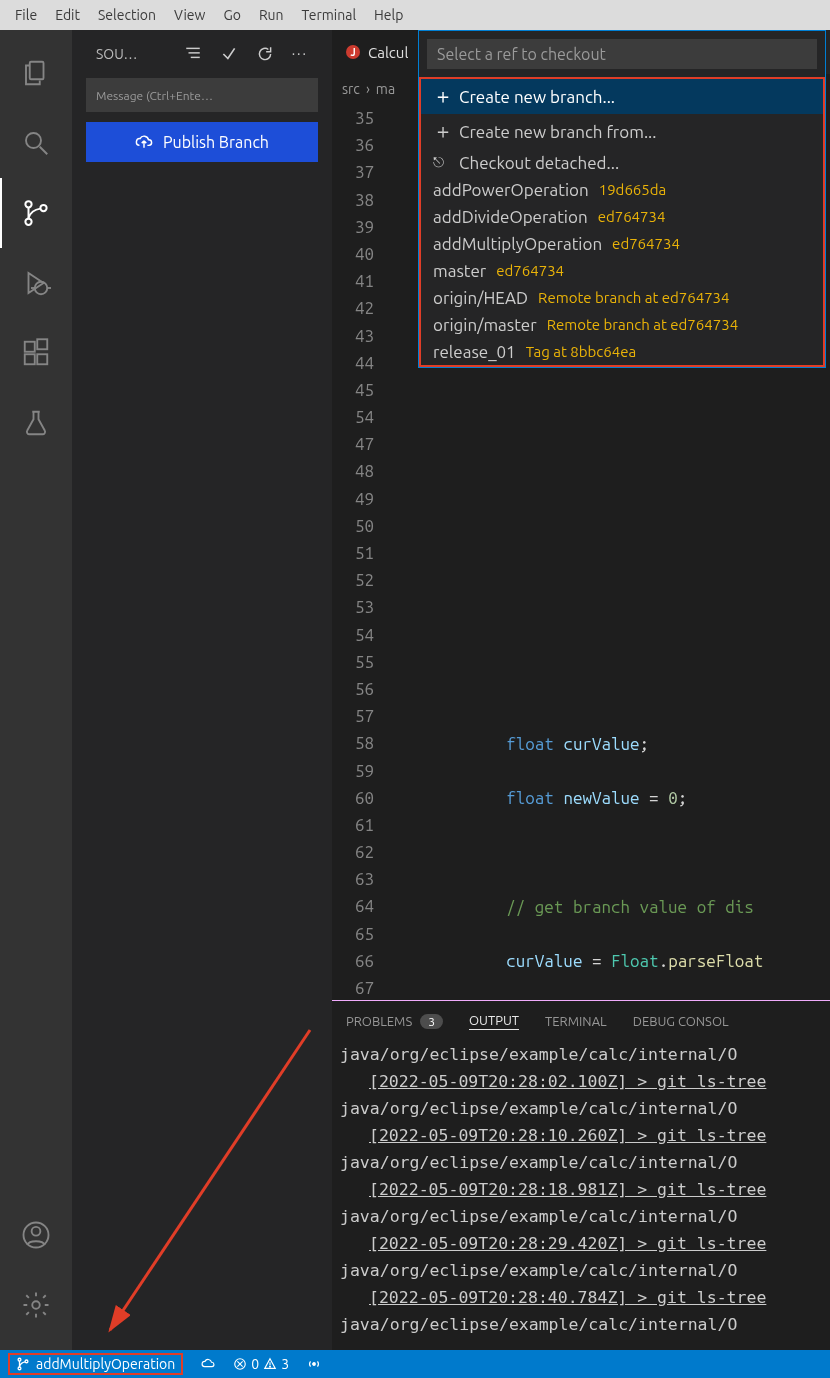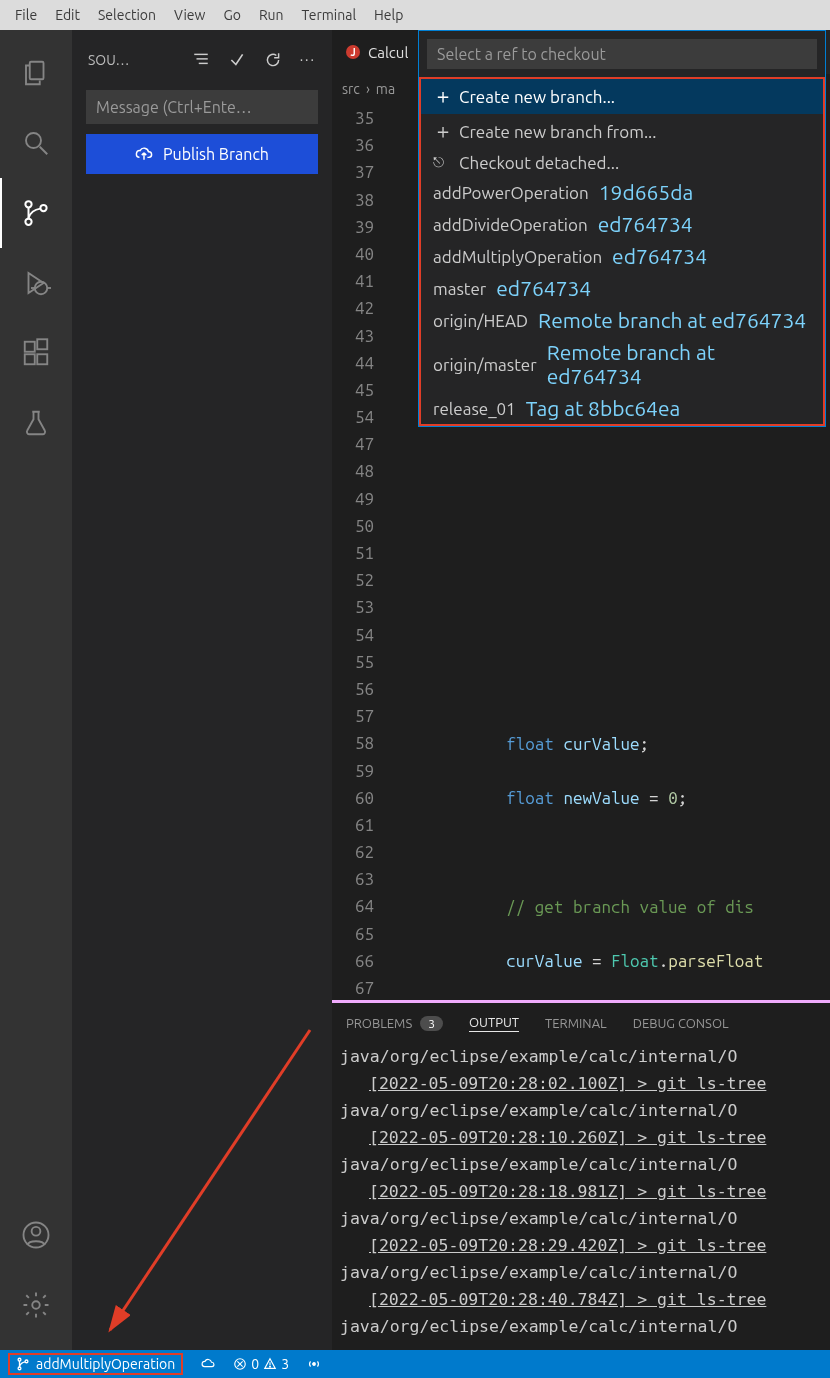--- a/index.html
+++ b/index.html
@@ -61,42 +61,42 @@
   
   .sidebar {
     position: absolute;
     top: 30px;
     left: 72px;
     width: 260px;
     height: calc(100% - 30px - 28px);
     background: #252526;
   }
   .sidebar-header {
-    height: 60px;
-    display: flex;
-    align-items: center;
-    padding: 0 16px;
+    height: 48px;
+    display: flex;
+    align-items: center;
+    padding: 0 24px;
     color: #bbbbbb;
     font-size: 14px;
     justify-content: flex-end;
   }
   .sidebar-header .title {
     flex: 0 0 52px;
     overflow: hidden;
     white-space: nowrap;
     text-overflow: ellipsis;
   }
   .sidebar-header .icons { margin-left: auto; display: flex; gap: 18px; color:#cccccc;}
   .sidebar-header .icons span { display:flex; align-items:center; }
   .scm-message {
     margin: 0 14px 10px 14px;
     height: 34px;
     background: #3c3c3c;
     color: #9a9a9a;
-    font-size: 16px;
+    font-size: 12px;
     display: flex;
     align-items: center;
     padding: 0 10px;
     overflow: hidden;
     white-space: nowrap;
   }
   .publish-btn {
     margin: 0 14px;
     height: 40px;
     background: #1d4ed8;
@@ -199,31 +199,31 @@
   }
   .qp-item {
     padding: 4px 12px;
     font-size: 17px;
     color: #cccccc;
     display: flex;
     align-items: center;
     gap: 10px;
   }
   .qp-item.selected { background: #04395e; color:#ffffff;}
-  .qp-item .hint { color: #7dd3fc; font-size: 21px;}
+  .qp-item .hint { color: #eab308; font-size: 15px;}
   .qp-item .plus { font-size: 20px; width:16px; display:inline-block;}
   
   .panel {
     position: absolute;
     top: 1000px;
     left: 332px;
     right: 0;
     bottom: 28px;
     background: #1e1e1e;
-    border-top: 3px solid #f0abfc;
+    border-top: 1px solid #f0abfc;
   }
   .panel-tabs {
     height: 40px;
     display: flex;
     align-items: center;
     gap: 26px;
     padding: 0 14px;
     font-size: 13px;
     color: #969696;
   }

